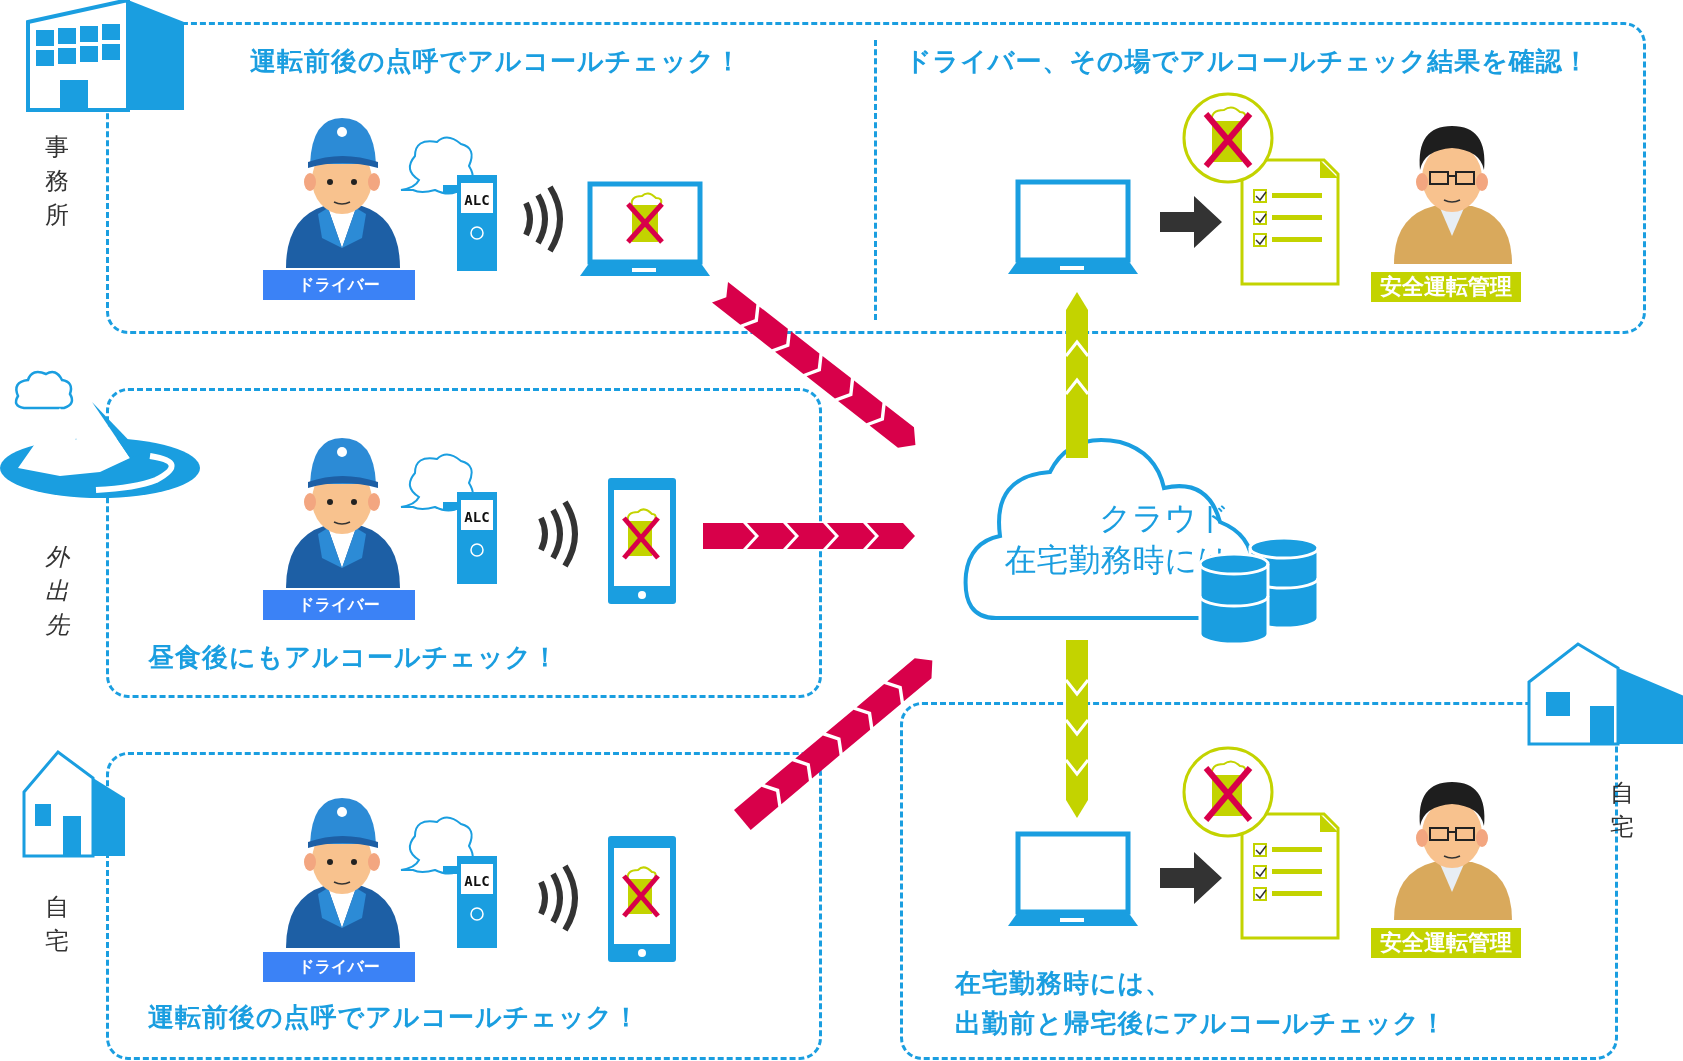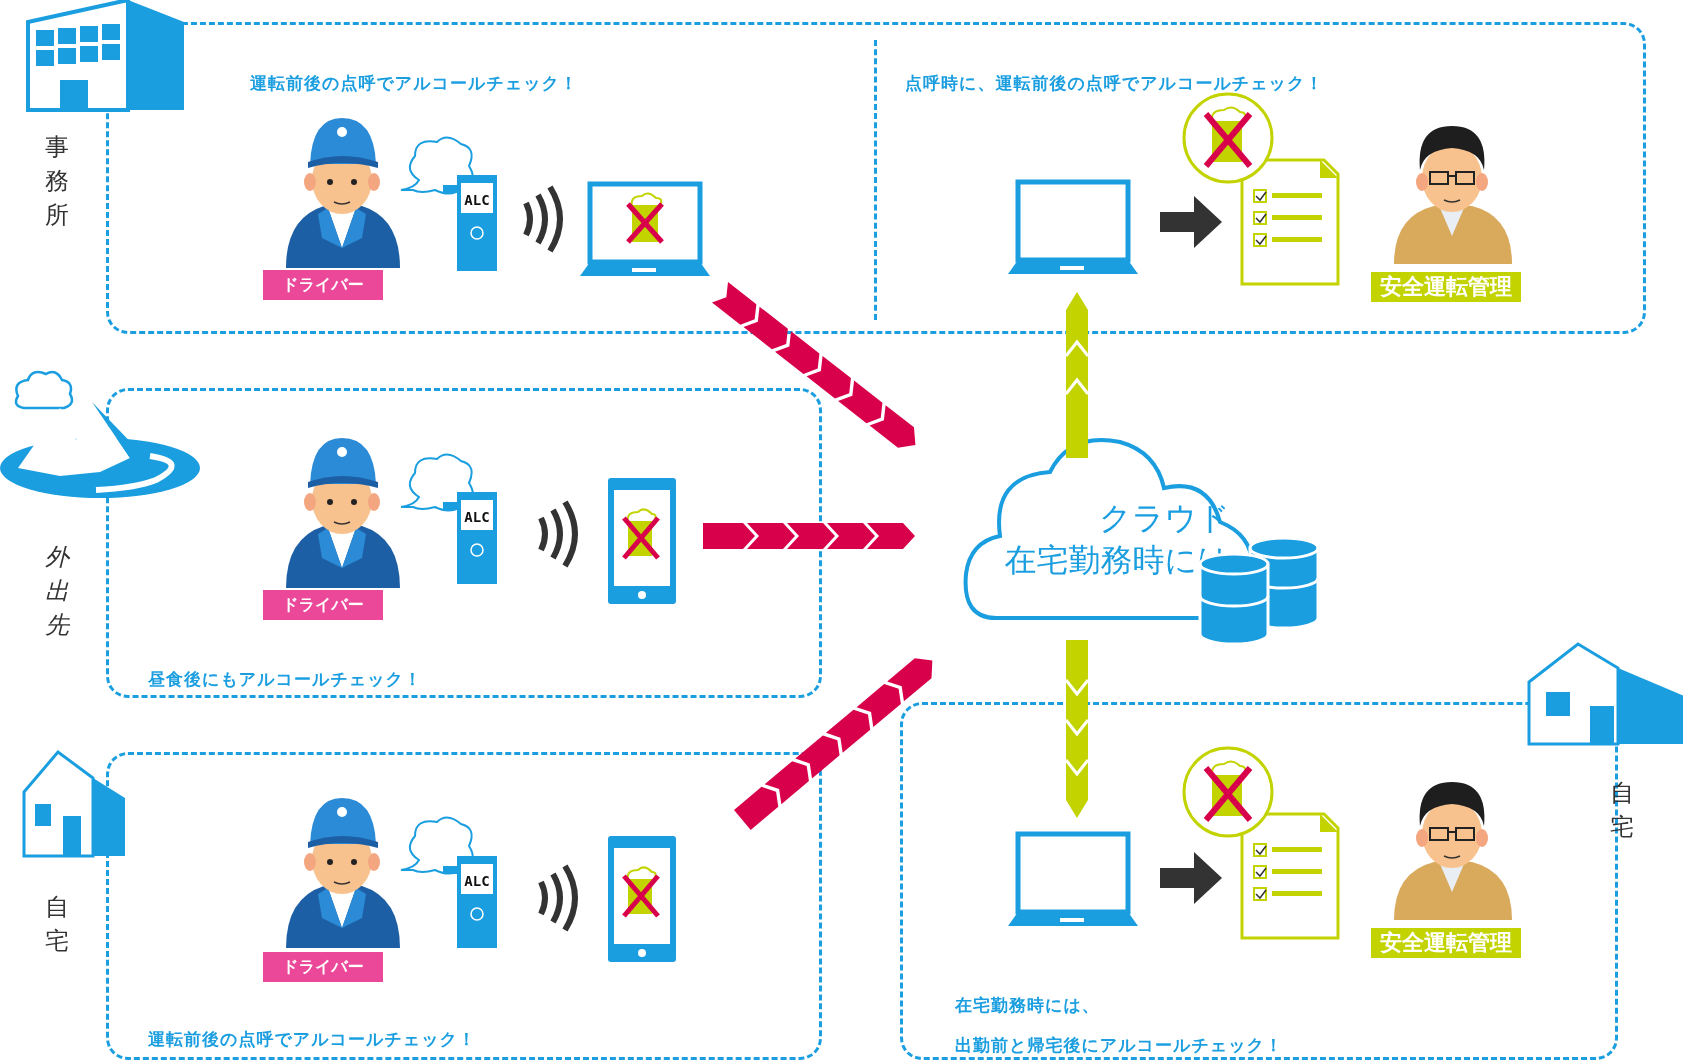--- a/index.html
+++ b/index.html
@@ -1,23 +1,23 @@
 <!DOCTYPE html>
 <html><head>
 <meta charset="utf-8">
 <style>
   html, body { margin:0; padding:0; background:#ffffff; }
   body { width:1683px; height:1061px; position:relative; overflow:hidden;
          font-family:"DejaVu Sans", "Liberation Sans", sans-serif; }
   .abs { position:absolute; }
   .panel { position:absolute; border:3px dashed #1a9ee0; border-radius:22px; box-sizing:border-box; }
-  .heading { position:absolute; color:#1a9ee0; font-weight:bold; font-size:17px; letter-spacing:1px; white-space:nowrap;margin-top:28px; }
+  .heading { position:absolute; color:#1a9ee0; font-weight:bold; font-size:26px; letter-spacing:1px; white-space:nowrap; }
   .loc-label { position:absolute; color:#333; font-size:24px; line-height:34px; width:34px; text-align:left; }
   .role-badge { position:absolute; color:#fff; font-weight:bold; font-size:16px; text-align:center; line-height:30px; height:30px; }
-  .role-driver { background:#ec4899; width:120px; }
+  .role-driver { background:#3b82f6; width:152px; }
   .role-manager { background:#c3d300; width:150px; font-size:22px; }
   .cloud-text { position:absolute; color:#1a9ee0; font-size:32px; text-align:right; line-height:44px; width:240px; }
   svg { position:absolute; overflow:visible; }
 </style>
 </head>
 <body>
 
 <div class="panel" style="left:106px; top:22px; width:1540px; height:312px;"></div>
 <div class="abs" style="left:874px; top:40px; height:280px; border-left:3px dashed #1a9ee0;"></div>
 <div class="panel" style="left:106px; top:388px; width:716px; height:310px;"></div>
@@ -58,21 +58,21 @@
 
 <svg width="160" height="110" style="left:1528px; top:640px;">
   <polygon points="1,42 50,4 90,28 90,104 1,104" fill="#fff" stroke="#1a9ee0" stroke-width="3"></polygon>
   <polygon points="90,28 156,56 156,104 90,104" fill="#1a9ee0"></polygon>
   <rect x="18" y="52" width="24" height="24" fill="#1a9ee0"></rect>
   <rect x="62" y="66" width="24" height="38" fill="#1a9ee0"></rect>
 </svg>
 <div class="loc-label" style="left:1610px; top:776px;">自宅</div>
 
 <div class="heading" style="left:250px; top:44px;">運転前後の点呼でアルコールチェック！</div>
-<div class="heading" style="left:905px; top:44px;">点呼時に、運転前後の点呼でアルコールチェック！</div>
+<div class="heading" style="left:905px; top:44px;">ドライバー、その場でアルコールチェック結果を確認！</div>
 <div class="heading" style="left:148px; top:640px;">昼食後にもアルコールチェック！</div>
 <div class="heading" style="left:148px; top:1000px;">運転前後の点呼でアルコールチェック！</div>
 <div class="heading" style="left:955px; top:966px;">在宅勤務時には、</div>
 <div class="heading" style="left:955px; top:1006px;">出勤前と帰宅後にアルコールチェック！</div>
 
 <svg width="130" height="150" style="left:278px; top:118px;">
   <path d="M8,150 q0,-50 38,-62 l38,0 q38,12 38,62z" fill="#1d5fa5"></path>
   <polygon points="50,90 64,130 78,90" fill="#fff"></polygon>
   <polygon points="50,90 64,130 44,120 40,96" fill="#2c8bd6"></polygon>
     <polygon points="78,90 64,130 84,120 88,96" fill="#2c8bd6"></polygon>

